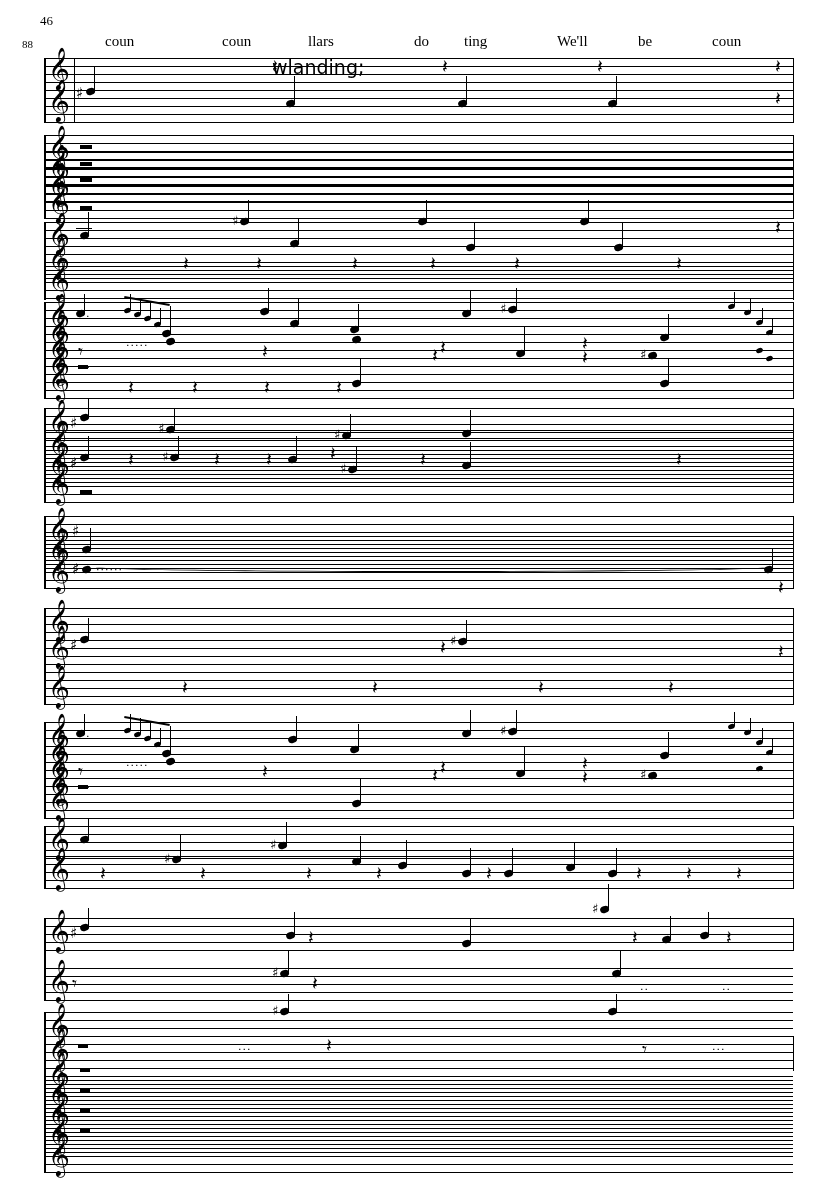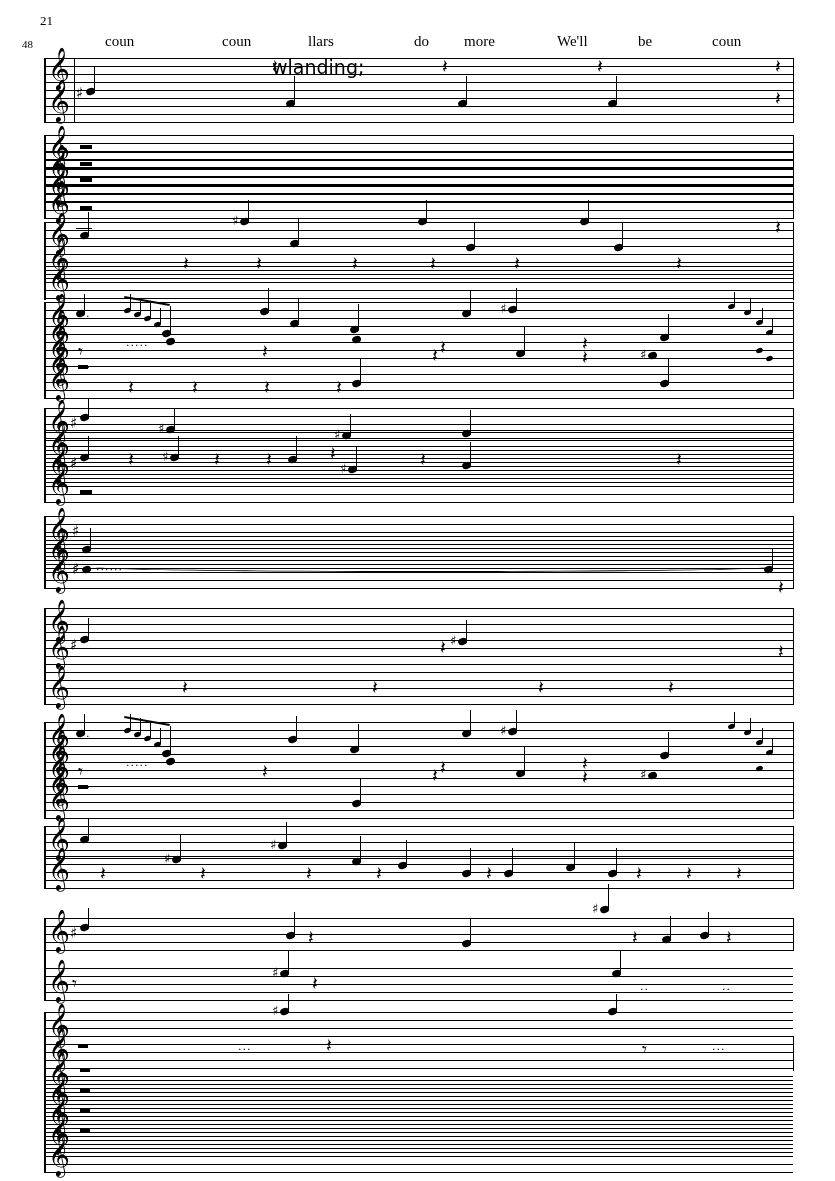--- a/index.html
+++ b/index.html
@@ -34,28 +34,28 @@
   .tiecurve{position:absolute;border-bottom:1px solid #000;border-radius:50%;height:9px;}
   .dotrow{position:absolute;font-family:"DejaVu Sans",sans-serif;font-size:11px;letter-spacing:1px;}
   .beam{position:absolute;background:#000;}
   .acc{position:absolute;font-family:"DejaVu Sans",sans-serif;font-size:13px;line-height:1;}
 </style>
 </head>
 <body>
 
 <div id="sheet">
 
-  <div class="meas-num" style="left:40px;top:13px;">21</div>
-  <div class="meas-num" style="left:22px;top:38px;font-size:11px;">48</div>
+  <div class="meas-num" style="left:40px;top:13px;">46</div>
+  <div class="meas-num" style="left:22px;top:38px;font-size:11px;">88</div>
 
   <div class="lyric" style="left:105px;top:33px;">coun</div>
   <div class="lyric" style="left:222px;top:33px;">coun</div>
   <div class="lyric" style="left:308px;top:33px;">llars</div>
   <div class="lyric" style="left:414px;top:33px;">do</div>
-  <div class="lyric" style="left:464px;top:33px;">more</div>
+  <div class="lyric" style="left:464px;top:33px;">ting</div>
   <div class="lyric" style="left:557px;top:33px;">We'll</div>
   <div class="lyric" style="left:638px;top:33px;">be</div>
   <div class="lyric" style="left:712px;top:33px;">coun</div>
 
   <div class="staff" style="left:44px;top:58px;width:749px;"></div>
   <div class="staff" style="left:44px;top:90px;width:749px;"></div>
   <div class="sysbrace" style="left:44px;top:58px;height:65px;"></div>
   <div class="barline" style="left:793px;top:58px;height:65px;"></div>
   <div class="barline" style="left:74px;top:58px;height:65px;"></div>
   <div class="clef" style="left:48px;top:50px;">𝄞</div>

